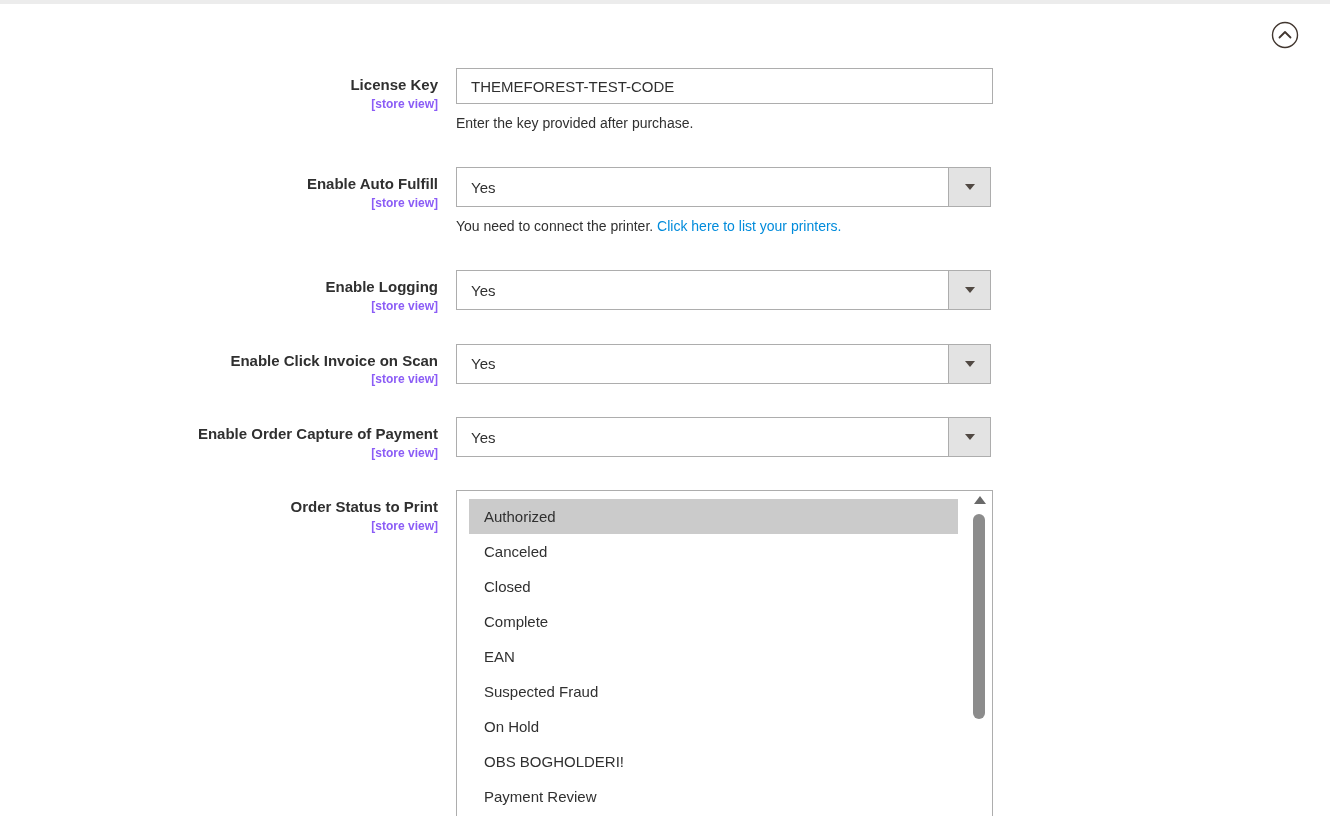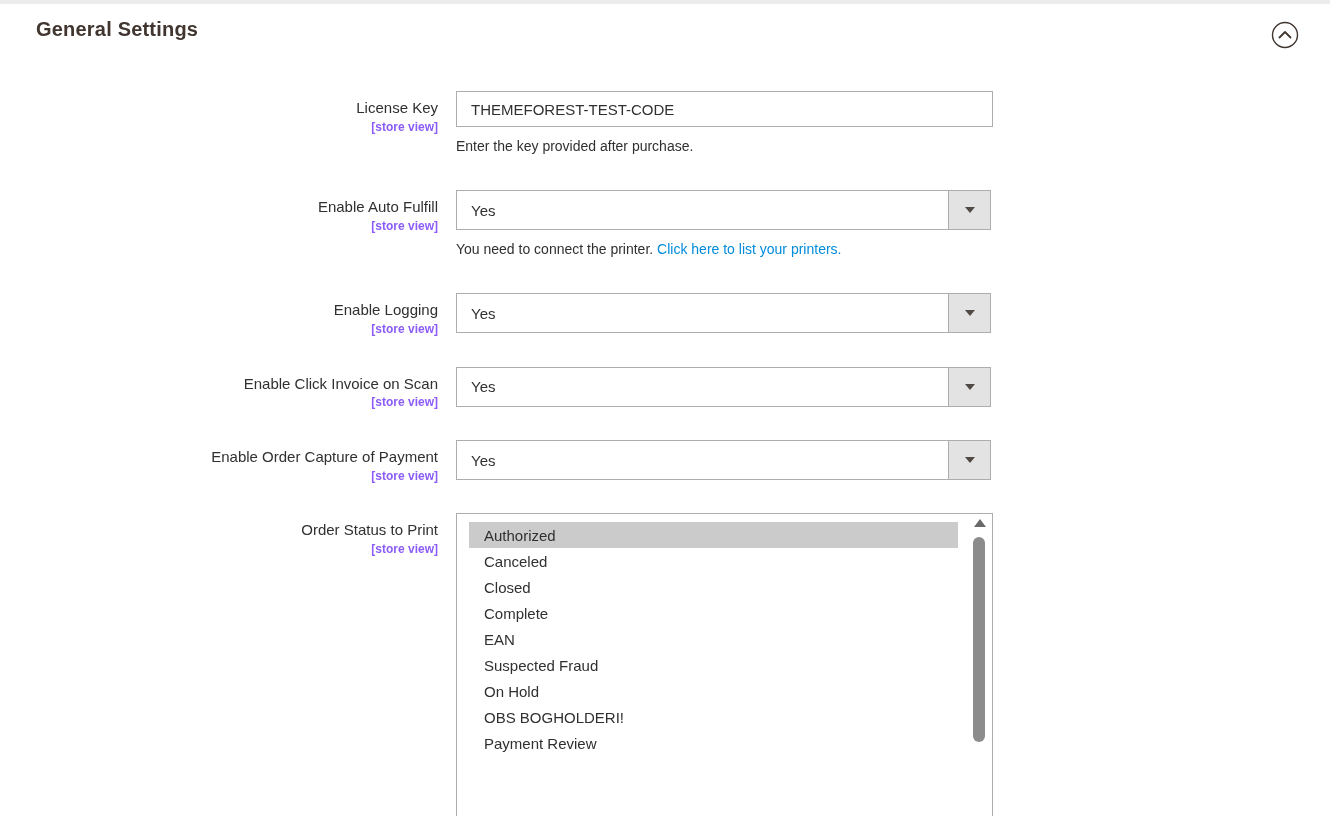--- a/index.html
+++ b/index.html
@@ -39,21 +39,21 @@
   .field { display: flex; margin-bottom: 29px; }
   .field-label-col {
     width: 438px;
     text-align: right;
     padding-top: 8px;
     flex: 0 0 438px;
   }
   .field-label {
     display: block;
     font-size: 15px;
-    font-weight: normal;
+    font-weight: bold;
     color: #303030;
     line-height: 1.25;
   }
   .field-scope {
     display: block;
     font-size: 12px;
     color: #8b5cf6;
     margin-top: 2px;
     line-height: 1.3;
     font-weight: bold;
@@ -118,21 +118,21 @@
   .multiselect {
     position: relative;
     width: 537px;
     height: 360px;
     border: 1px solid #adadad;
     background: #fff;
     padding: 8px 34px 8px 12px;
     overflow: hidden;
   }
   .ms-option {
-    height: 26px;
+    height: 35px;
     display: flex;
     align-items: center;
     padding: 12px 15px;
     font-size: 15px;
     color: #303030;
     cursor: pointer;
   }
   .ms-option.selected { background: #cbcbcb; }
   .ms-scrollbar {
     position: absolute;
@@ -157,21 +157,20 @@
     border-radius: 7px;
     cursor: pointer;
   }
 </style>
 </head>
 <body>
 
 <div class="top-strip"></div>
 
 <div class="section-header">
-  <h1 class="section-title">General Settings</h1>
   <button class="collapse-btn" title="">
     <span>
       <svg width="28" height="28" viewBox="0 0 28 28">
         <circle cx="14" cy="14" r="12.5" fill="none" stroke="#41362f" stroke-width="1.4"></circle>
         <polyline points="8.5,16.5 14,11 19.5,16.5" fill="none" stroke="#41362f" stroke-width="1.8" stroke-linecap="round" stroke-linejoin="round"></polyline>
       </svg>
     </span>
   </button>
 </div>
 

